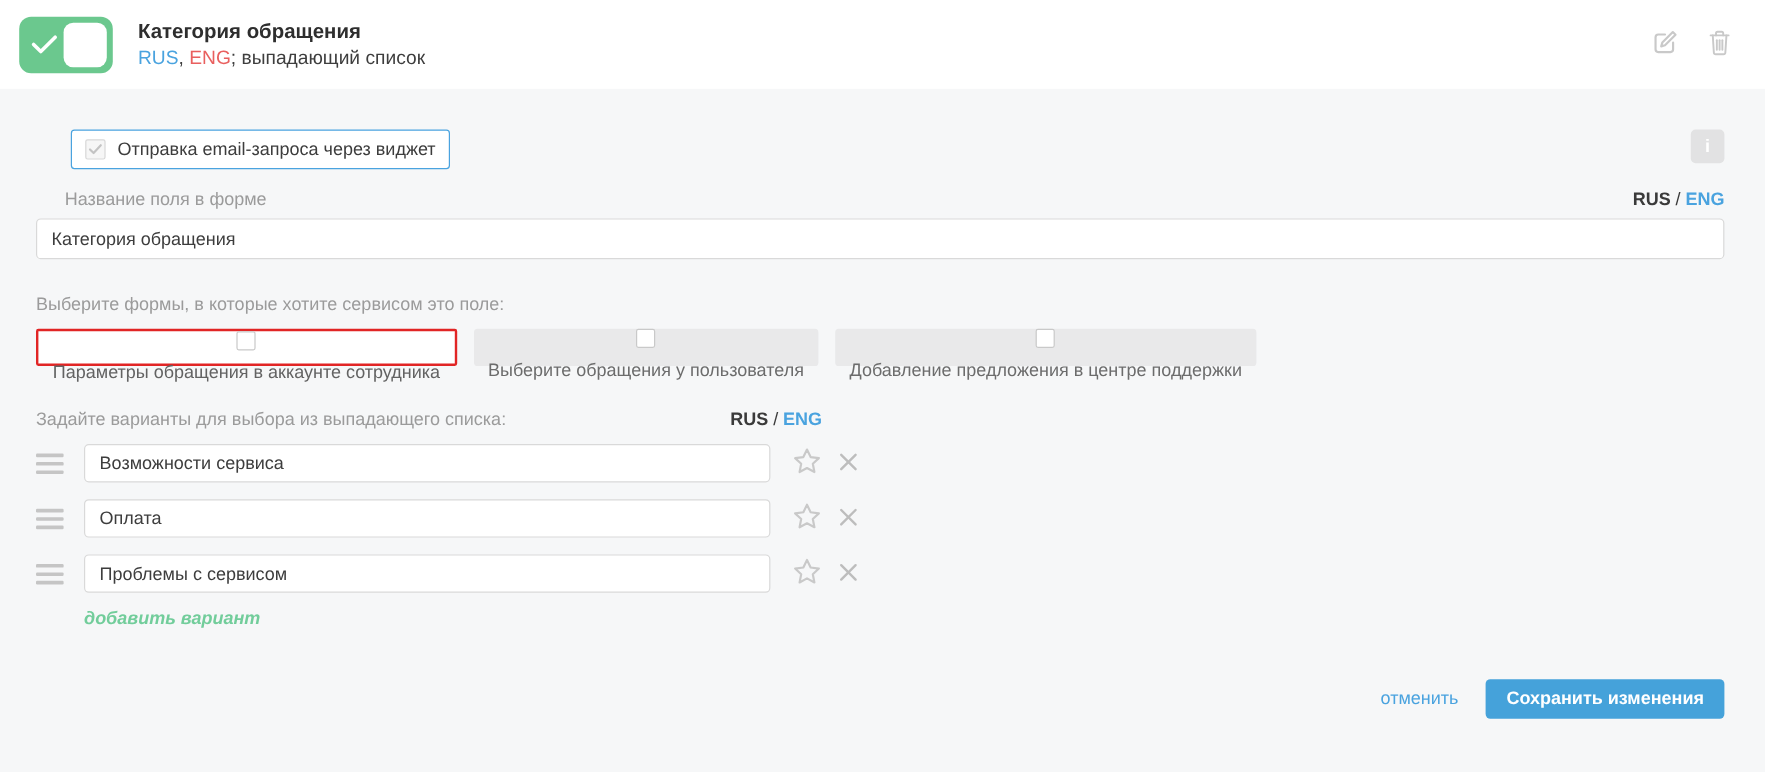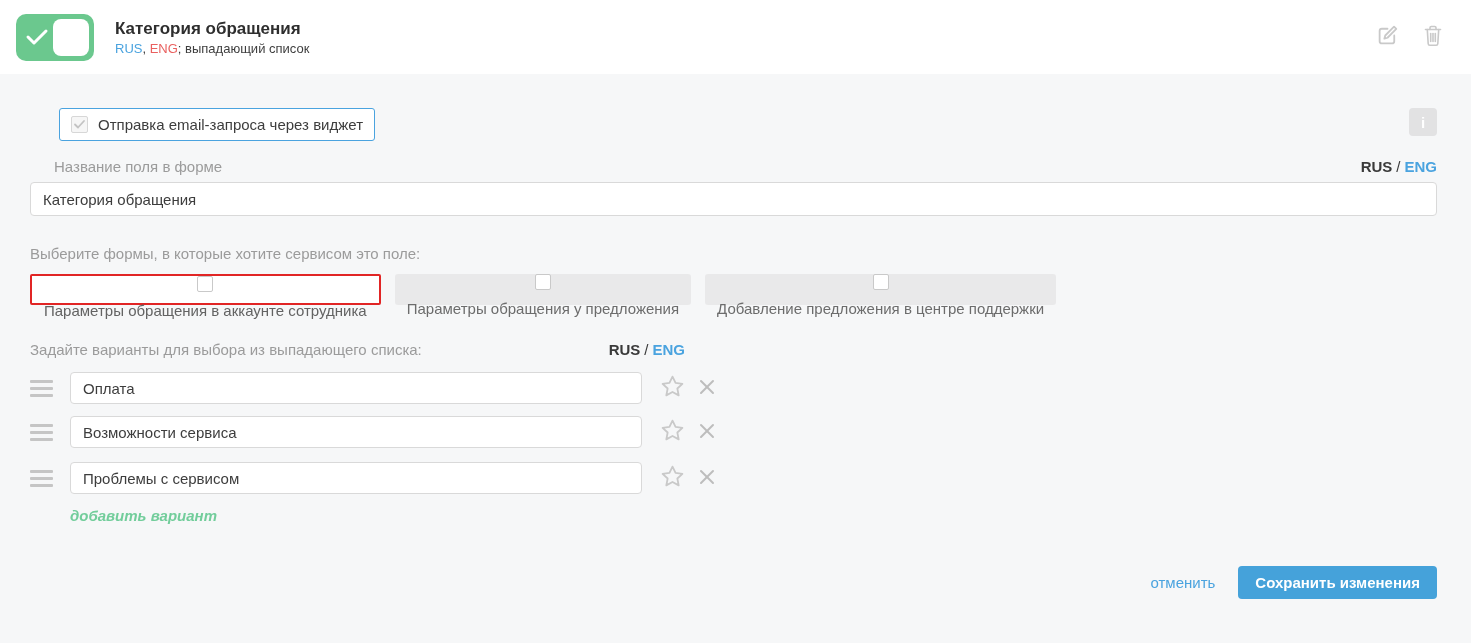--- a/index.html
+++ b/index.html
@@ -21,21 +21,21 @@
     width:78px; height:47px; border-radius:10px;
     background:#6bc88e; position:relative; flex:none; cursor:pointer;
   }
   .toggle .check { position:absolute; left:9px; top:50%; transform:translateY(-50%); display:flex; }
   .toggle .knob {
     position:absolute; right:5px; top:5px; width:36px; height:37px;
     background:#ffffff; border-radius:8px;
   }
   .header-text { margin-left:21px; }
   .title { font-size:17px; font-weight:bold; color:#2e2e2e; line-height:1.25; }
-  .subtitle { font-size:13px; color:#3e3e3e; margin-top:2px; }
+  .subtitle { font-size:16px; color:#3e3e3e; margin-top:2px; }
   .subtitle .rus { color:#4aa3df; }
   .subtitle .eng { color:#e9605f; }
   .header-actions { margin-left:auto; display:flex; align-items:center; gap:20px; }
   .icon-btn { background:none; border:none; padding:0; cursor:pointer; display:flex; }
 
   
   .content { padding:34px 34px 0 30px; }
 
   .row-email { display:flex; justify-content:space-between; align-items:flex-start;padding-left:29px; }
   .email-box {
@@ -171,64 +171,64 @@
 
   <div class="section-label">Выберите формы, в которые хотите сервисом это поле:</div>
 
   <div class="chips">
     <div class="chip highlight">
       <span class="chip-cb"></span>
       <span>Параметры обращения в аккаунте сотрудника</span>
     </div>
     <div class="chip">
       <span class="chip-cb"></span>
-      <span>Параметры обращения у предложения</span>
+      <span>Выберите обращения у пользователя</span>
     </div>
     <div class="chip">
       <span class="chip-cb"></span>
       <span>Добавление предложения в центре поддержки</span>
     </div>
   </div>
 
   <div class="variants-head">
     <span class="gray-label">Задайте варианты для выбора из выпадающего списка:</span>
     <span class="lang"><span class="rus">RUS</span><span class="slash">/</span><span class="eng">ENG</span></span>
   </div>
 
-  <div class="variant-row">
+  <div class="variant-row first">
     <span class="drag">
         <span></span>
         <span></span>
         <span></span>
       </span>
-    <input class="variant-input" type="text" value="Оплата" style="">
+    <input class="variant-input" type="text" value="Возможности сервиса" style="">
     <button class="icon-btn star-btn">
       <span>
         <svg width="27" height="27" viewBox="0 0 24 24" fill="none" stroke="#c9c9c9" stroke-width="1.6" stroke-linejoin="round">
             <path d="M12 3.2l2.7 5.6 6.1.8-4.5 4.2 1.2 6.1-5.5-3-5.5 3 1.2-6.1L3.2 9.6l6.1-.8L12 3.2z"></path>
           </svg>
       </span>
     </button>
     <button class="icon-btn x-btn">
       <span>
         <svg width="20" height="20" viewBox="0 0 20 20" stroke="#bdbdbd" stroke-width="2" stroke-linecap="round">
             <path d="M4 4l12 12"></path>
             <path d="M16 4L4 16"></path>
           </svg>
       </span>
     </button>
   </div>
 
-  <div class="variant-row first">
+  <div class="variant-row">
     <span class="drag">
         <span></span>
         <span></span>
         <span></span>
       </span>
-    <input class="variant-input" type="text" value="Возможности сервиса" style="">
+    <input class="variant-input" type="text" value="Оплата" style="">
     <button class="icon-btn star-btn">
       <span>
         <svg width="27" height="27" viewBox="0 0 24 24" fill="none" stroke="#c9c9c9" stroke-width="1.6" stroke-linejoin="round">
             <path d="M12 3.2l2.7 5.6 6.1.8-4.5 4.2 1.2 6.1-5.5-3-5.5 3 1.2-6.1L3.2 9.6l6.1-.8L12 3.2z"></path>
           </svg>
       </span>
     </button>
     <button class="icon-btn x-btn">
       <span>
         <svg width="20" height="20" viewBox="0 0 20 20" stroke="#bdbdbd" stroke-width="2" stroke-linecap="round">

